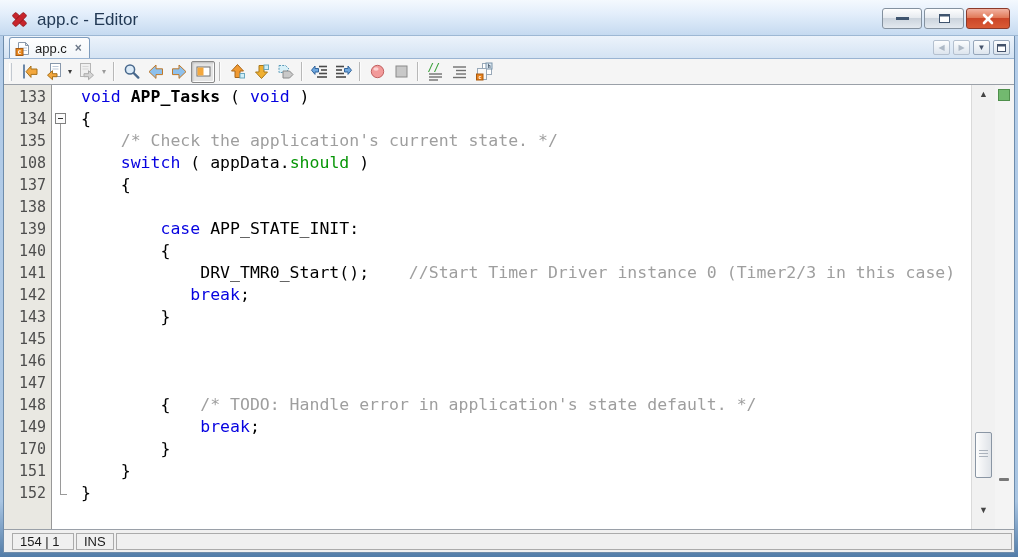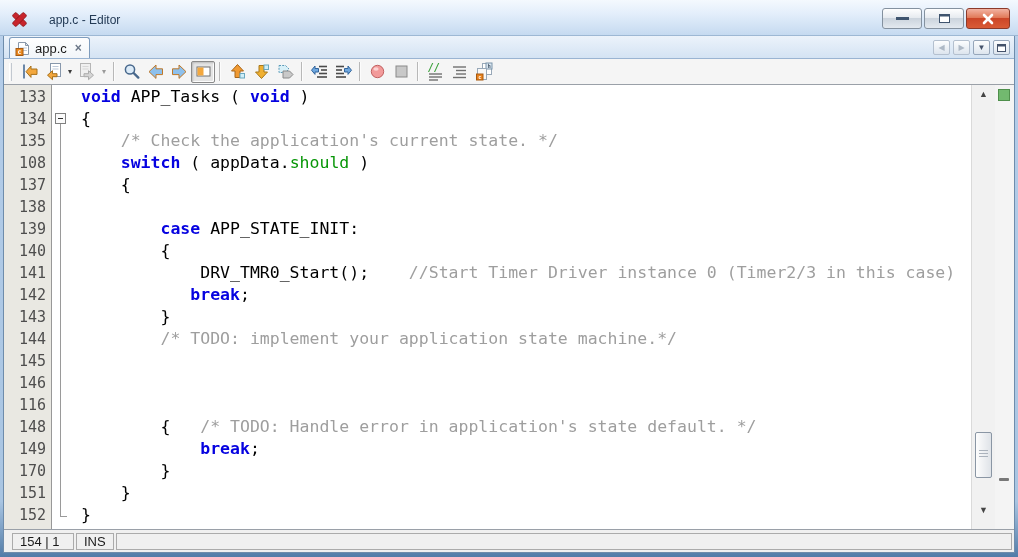--- a/index.html
+++ b/index.html
@@ -4,21 +4,21 @@
 <style>
   html,body{margin:0;padding:0;background:#6b8db0;}
   *{box-sizing:border-box;}
   .outer{width:1018px;height:557px;padding:0 3px 4px;display:flex;flex-direction:column;
     background:linear-gradient(180deg,#d2e2f3 0%,#b4cde9 8%,#a9c5e2 90%,#527ca8 100%);
     font-family:"Liberation Sans",sans-serif;}
   
   .titlebar{height:36px;margin:0 -3px;padding:4px 8px 0 10px;display:flex;align-items:center;position:relative;
     background:linear-gradient(180deg,#f4f9fe 0%,#e3eefb 40%,#c5daf0 100%);
     border-bottom:1px solid #9db8d4;}
-  .apptitle{font-size:12px;color:#233a55;margin-left:20px;}
+  .apptitle{font-size:17px;color:#233a55;margin-left:8px;}
   .wcontrols{position:absolute;right:8px;top:8px;display:flex;gap:2px;}
   .wbtn{width:40px;height:21px;border:1px solid #84919f;border-radius:3px;display:flex;align-items:center;justify-content:center;
     background:linear-gradient(180deg,#fefefe 0%,#e7ebf0 45%,#ccd4dd 50%,#e3e9ef 100%);}
   .wbtn.close{width:44px;border-color:#8c3a2a;
     background:linear-gradient(180deg,#f2b3a2 0%,#e17a5a 45%,#cc4628 50%,#d95b36 100%);}
   .glyph-min{width:13px;height:3px;background:#3f546e;}
   .glyph-max{width:11px;height:9px;border:1.5px solid #3f546e;box-shadow:inset 0 1.5px 0 #3f546e;background:#fff;}
   
   .client{flex:1;min-height:0;display:flex;flex-direction:column;background:#fff;
     border:1px solid #6e8cab;border-top:none;}
@@ -52,24 +52,24 @@
   .row{display:flex;height:22px;line-height:22px;font-family:"DejaVu Sans Mono","Liberation Mono",monospace;font-size:16.5px;}
   .num{width:48px;flex:none;text-align:right;padding-right:6px;font-size:15px;color:#4e4e4e;}
   .fold{width:28px;flex:none;position:relative;}
   .fold.f-line::before{content:'';position:absolute;left:8px;top:0;bottom:0;width:1px;background:#9a9a9a;}
   .fold.f-open::before{content:'';position:absolute;left:8px;top:16px;bottom:0;width:1px;background:#9a9a9a;}
   .fbox{position:absolute;left:3px;top:5px;width:11px;height:11px;border:1px solid #808080;background:#fbfbfb;}
   .fbox::after{content:'';position:absolute;left:2px;top:4px;width:5px;height:1px;background:#303030;}
   .fold.f-end::before{content:'';position:absolute;left:8px;top:0;height:12px;width:1px;background:#9a9a9a;}
   .fold.f-end::after{content:'';position:absolute;left:8px;top:12px;width:7px;height:1px;background:#9a9a9a;}
   .txt{white-space:pre;padding-left:1px;color:#000;}
-  .sk{color:var(--kw,#0602e0);font-weight:bold;}
+  .sk{color:var(--kw,#0602e0);font-weight:normal;}
   .sc{color:var(--com,#9e9e9e);}
   .sf{color:var(--fld,#089608);}
-  .sb{font-weight:normal;}
+  .sb{font-weight:bold;}
   
   .vscroll{width:24px;flex:none;position:relative;background:#f1f1f1;border-left:1px solid #dadada;}
   .sb-arrow{position:absolute;left:0;width:23px;text-align:center;font-size:9px;color:#444;}
   .sb-up{top:4px;}
   .sb-down{bottom:14px;}
   .sb-thumb{position:absolute;left:3px;top:347px;width:17px;height:46px;border:1px solid #8a96a4;border-radius:2px;
     background:linear-gradient(90deg,#fdfdfd,#dfe3e8);}
   .sb-thumb::after{content:'';position:absolute;left:3px;top:17px;width:9px;height:8px;
     background:repeating-linear-gradient(180deg,#aab2bc 0 1px,transparent 1px 3px);}
   .estripe{width:19px;flex:none;position:relative;background:#f4f4f4;}
@@ -375,35 +375,30 @@
               <div class="num">142</div>
               <div class="fold f-line"></div>
               <div class="txt"><span class="sp">           </span><span class="sk">break</span><span class="sp">;</span></div>
             </div>
             <div class="row">
               <div class="num">143</div>
               <div class="fold f-line"></div>
               <div class="txt"><span class="sp">        }</span></div>
             </div>
             <div class="row">
-              <div class="num">144</div>
-              <div class="fold f-line"></div>
-              <div class="txt"><span class="sp">        </span><span class="sc">/* TODO: implement your application state machine.*/</span></div>
-            </div>
-            <div class="row">
               <div class="num">145</div>
               <div class="fold f-line"></div>
               <div class="txt"></div>
             </div>
             <div class="row">
               <div class="num">146</div>
               <div class="fold f-line"></div>
             </div>
             <div class="row">
-              <div class="num">116</div>
+              <div class="num">147</div>
               <div class="fold f-line"></div>
             </div>
             <div class="row">
               <div class="num">148</div>
               <div class="fold f-line"></div>
               <div class="txt"><span class="sp">        {   </span><span class="sc">/* TODO: Handle error in application's state default. */</span></div>
             </div>
             <div class="row">
               <div class="num">149</div>
               <div class="fold f-line"></div>

